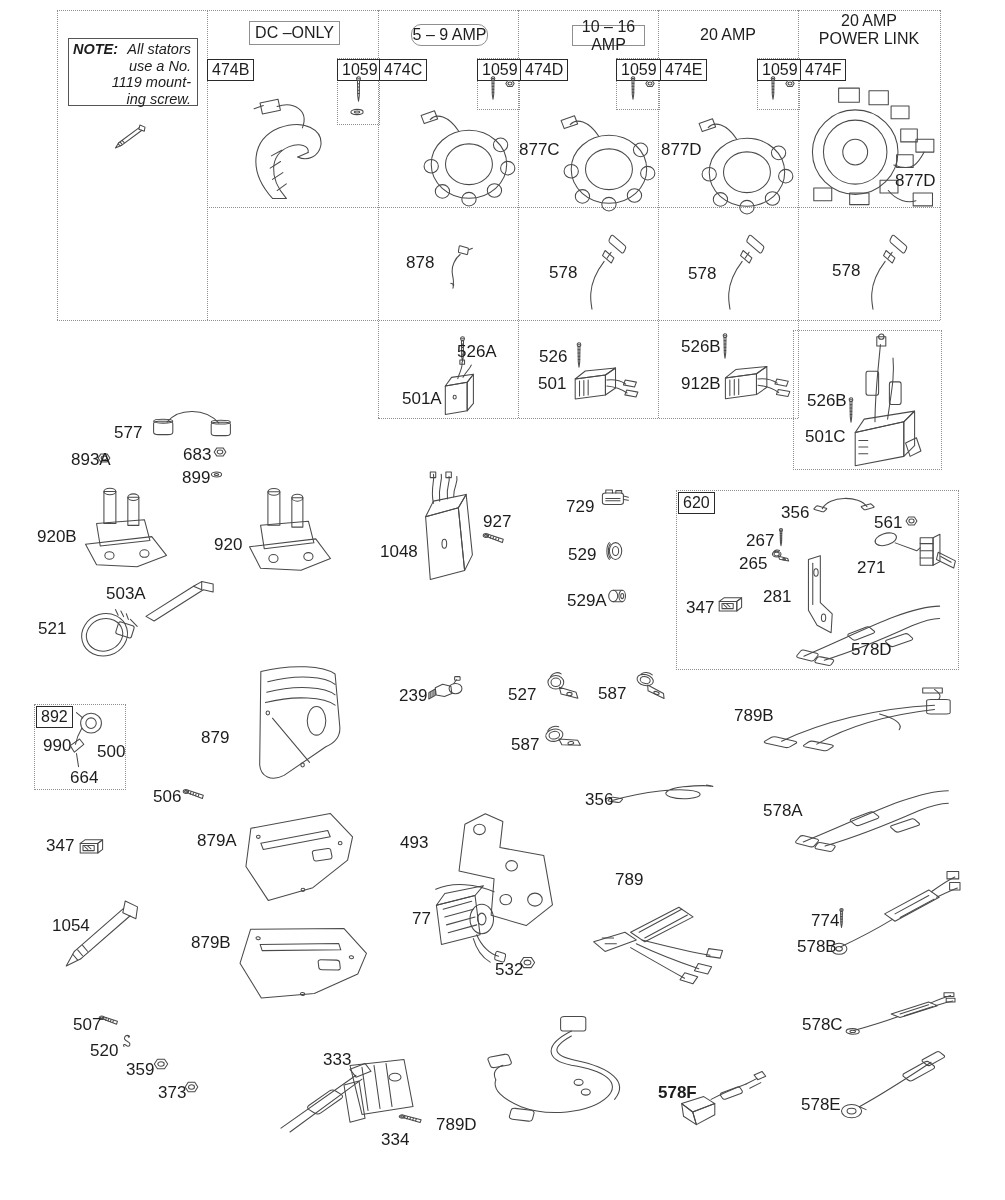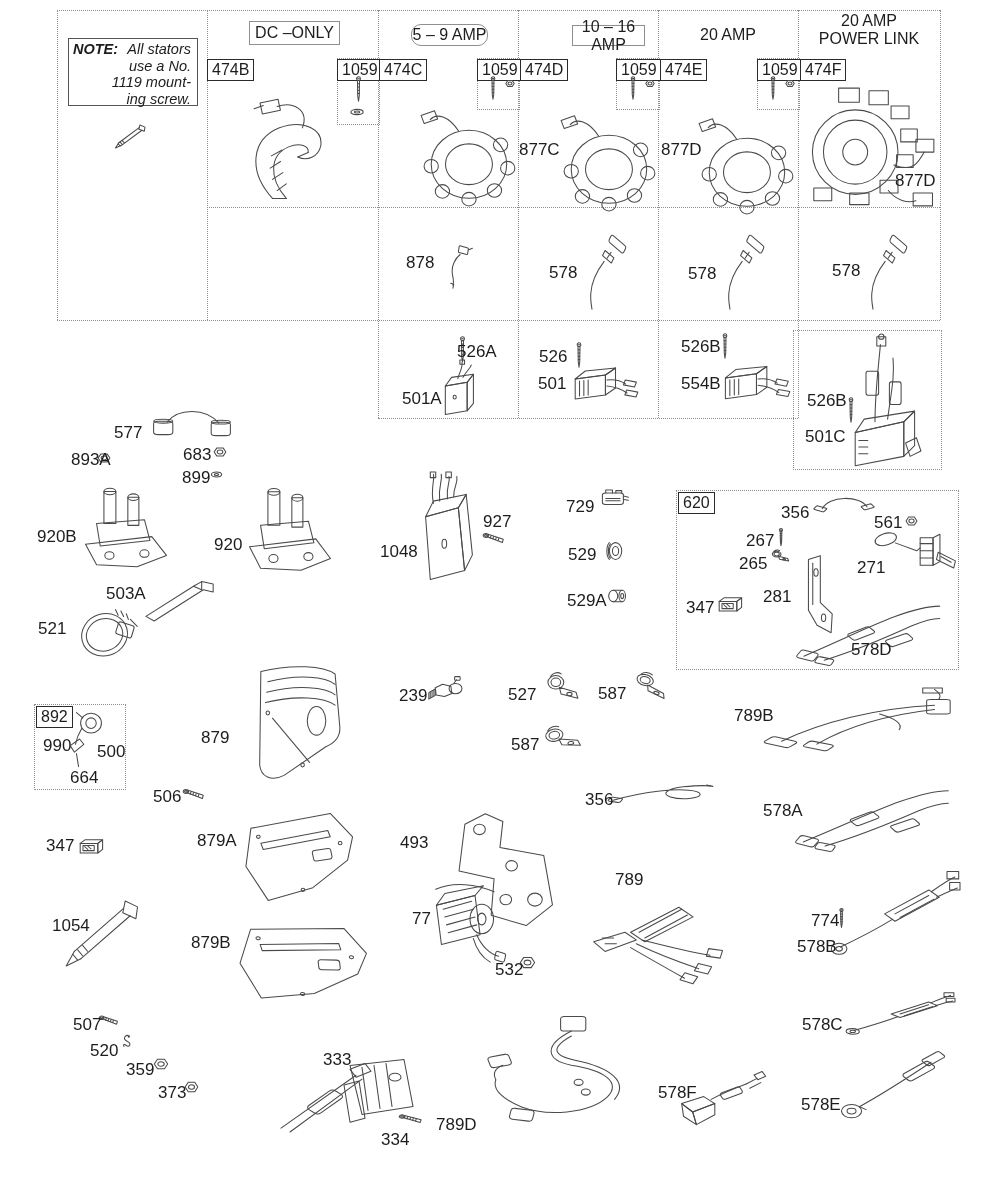--- a/index.html
+++ b/index.html
@@ -312,21 +312,21 @@
         <g>
           <polygon points="10,46 52,38 52,78 10,86"></polygon>
           <polygon points="10,46 24,30 66,24 52,38"></polygon>
           <polygon points="52,38 66,24 66,64 52,78"></polygon>
           <path d="M16 50 v30 M22 49 v30 M28 48 v30"></path>
           <path d="M54 48 C 66 46 74 50 80 56 M54 60 C 68 62 76 68 82 74"></path>
           <rect x="78" y="50" width="16" height="10" transform="rotate(15 86 55)"></rect>
           <rect x="80" y="70" width="16" height="10" transform="rotate(15 88 75)"></rect>
         </g>
       </svg>
-      <div class="plabel" style="left: 681px; top: 374px;">554B</div>
+      <div class="plabel" style="left: 681px; top: 374px;">912B</div>
       <svg class="part-icon" viewBox="0 0 100 100" preserveAspectRatio="none" style="left: 845px; top: 397px; width: 12px; height: 27px;">
         <g>
           <ellipse cx="50" cy="10" rx="15" ry="7"></ellipse>
           <path d="M43 10 h14"></path>
           <path d="M42 17 L58 17 L56 74 L50 93 L44 74 Z"></path>
           <path d="M43 29 h14 M43 41 h13 M44 53 h12 M45 65 h11"></path>
         </g>
       </svg>
       <div class="plabel" style="left: 807px; top: 391px;">526B</div>
       <svg class="part-icon" viewBox="0 0 100 100" preserveAspectRatio="none" style="left: 848px; top: 334px; width: 90px; height: 133px;">
@@ -845,21 +845,21 @@
         <g>
           <polygon points="4,58 28,48 40,58 16,70"></polygon>
           <polygon points="4,58 6,76 20,88 16,70"></polygon>
           <polygon points="40,58 40,74 20,88 16,70"></polygon>
           <path d="M36 52 C 50 42 62 36 74 30"></path>
           <rect x="46" y="38" width="24" height="10" rx="3" transform="rotate(-26 58 43)"></rect>
           <path d="M74 30 l12 -8 M78 36 l12 -8"></path>
           <rect x="84" y="14" width="10" height="8" transform="rotate(-30 89 18)"></rect>
         </g>
       </svg>
-      <div class="plabel" style="left: 658px; top: 1083px;">578F</div>
+      <div class="plabel" style="left: 658px; top: 1083px; font-weight: bold;">578F</div>
       <svg class="part-icon" viewBox="0 0 100 100" preserveAspectRatio="none" style="left: 837px; top: 1046px; width: 112px; height: 74px;">
         <g>
           <path d="M20 82 C 42 64 64 42 84 22"></path>
           <rect x="58" y="28" width="30" height="12" rx="3" transform="rotate(-40 73 34)"></rect>
           <rect x="76" y="12" width="20" height="10" rx="2" transform="rotate(-40 86 17)"></rect>
           <circle cx="13" cy="88" r="9"></circle>
           <circle cx="13" cy="88" r="4"></circle>
           <path d="M20 82 l6 4"></path>
         </g>
       </svg>

